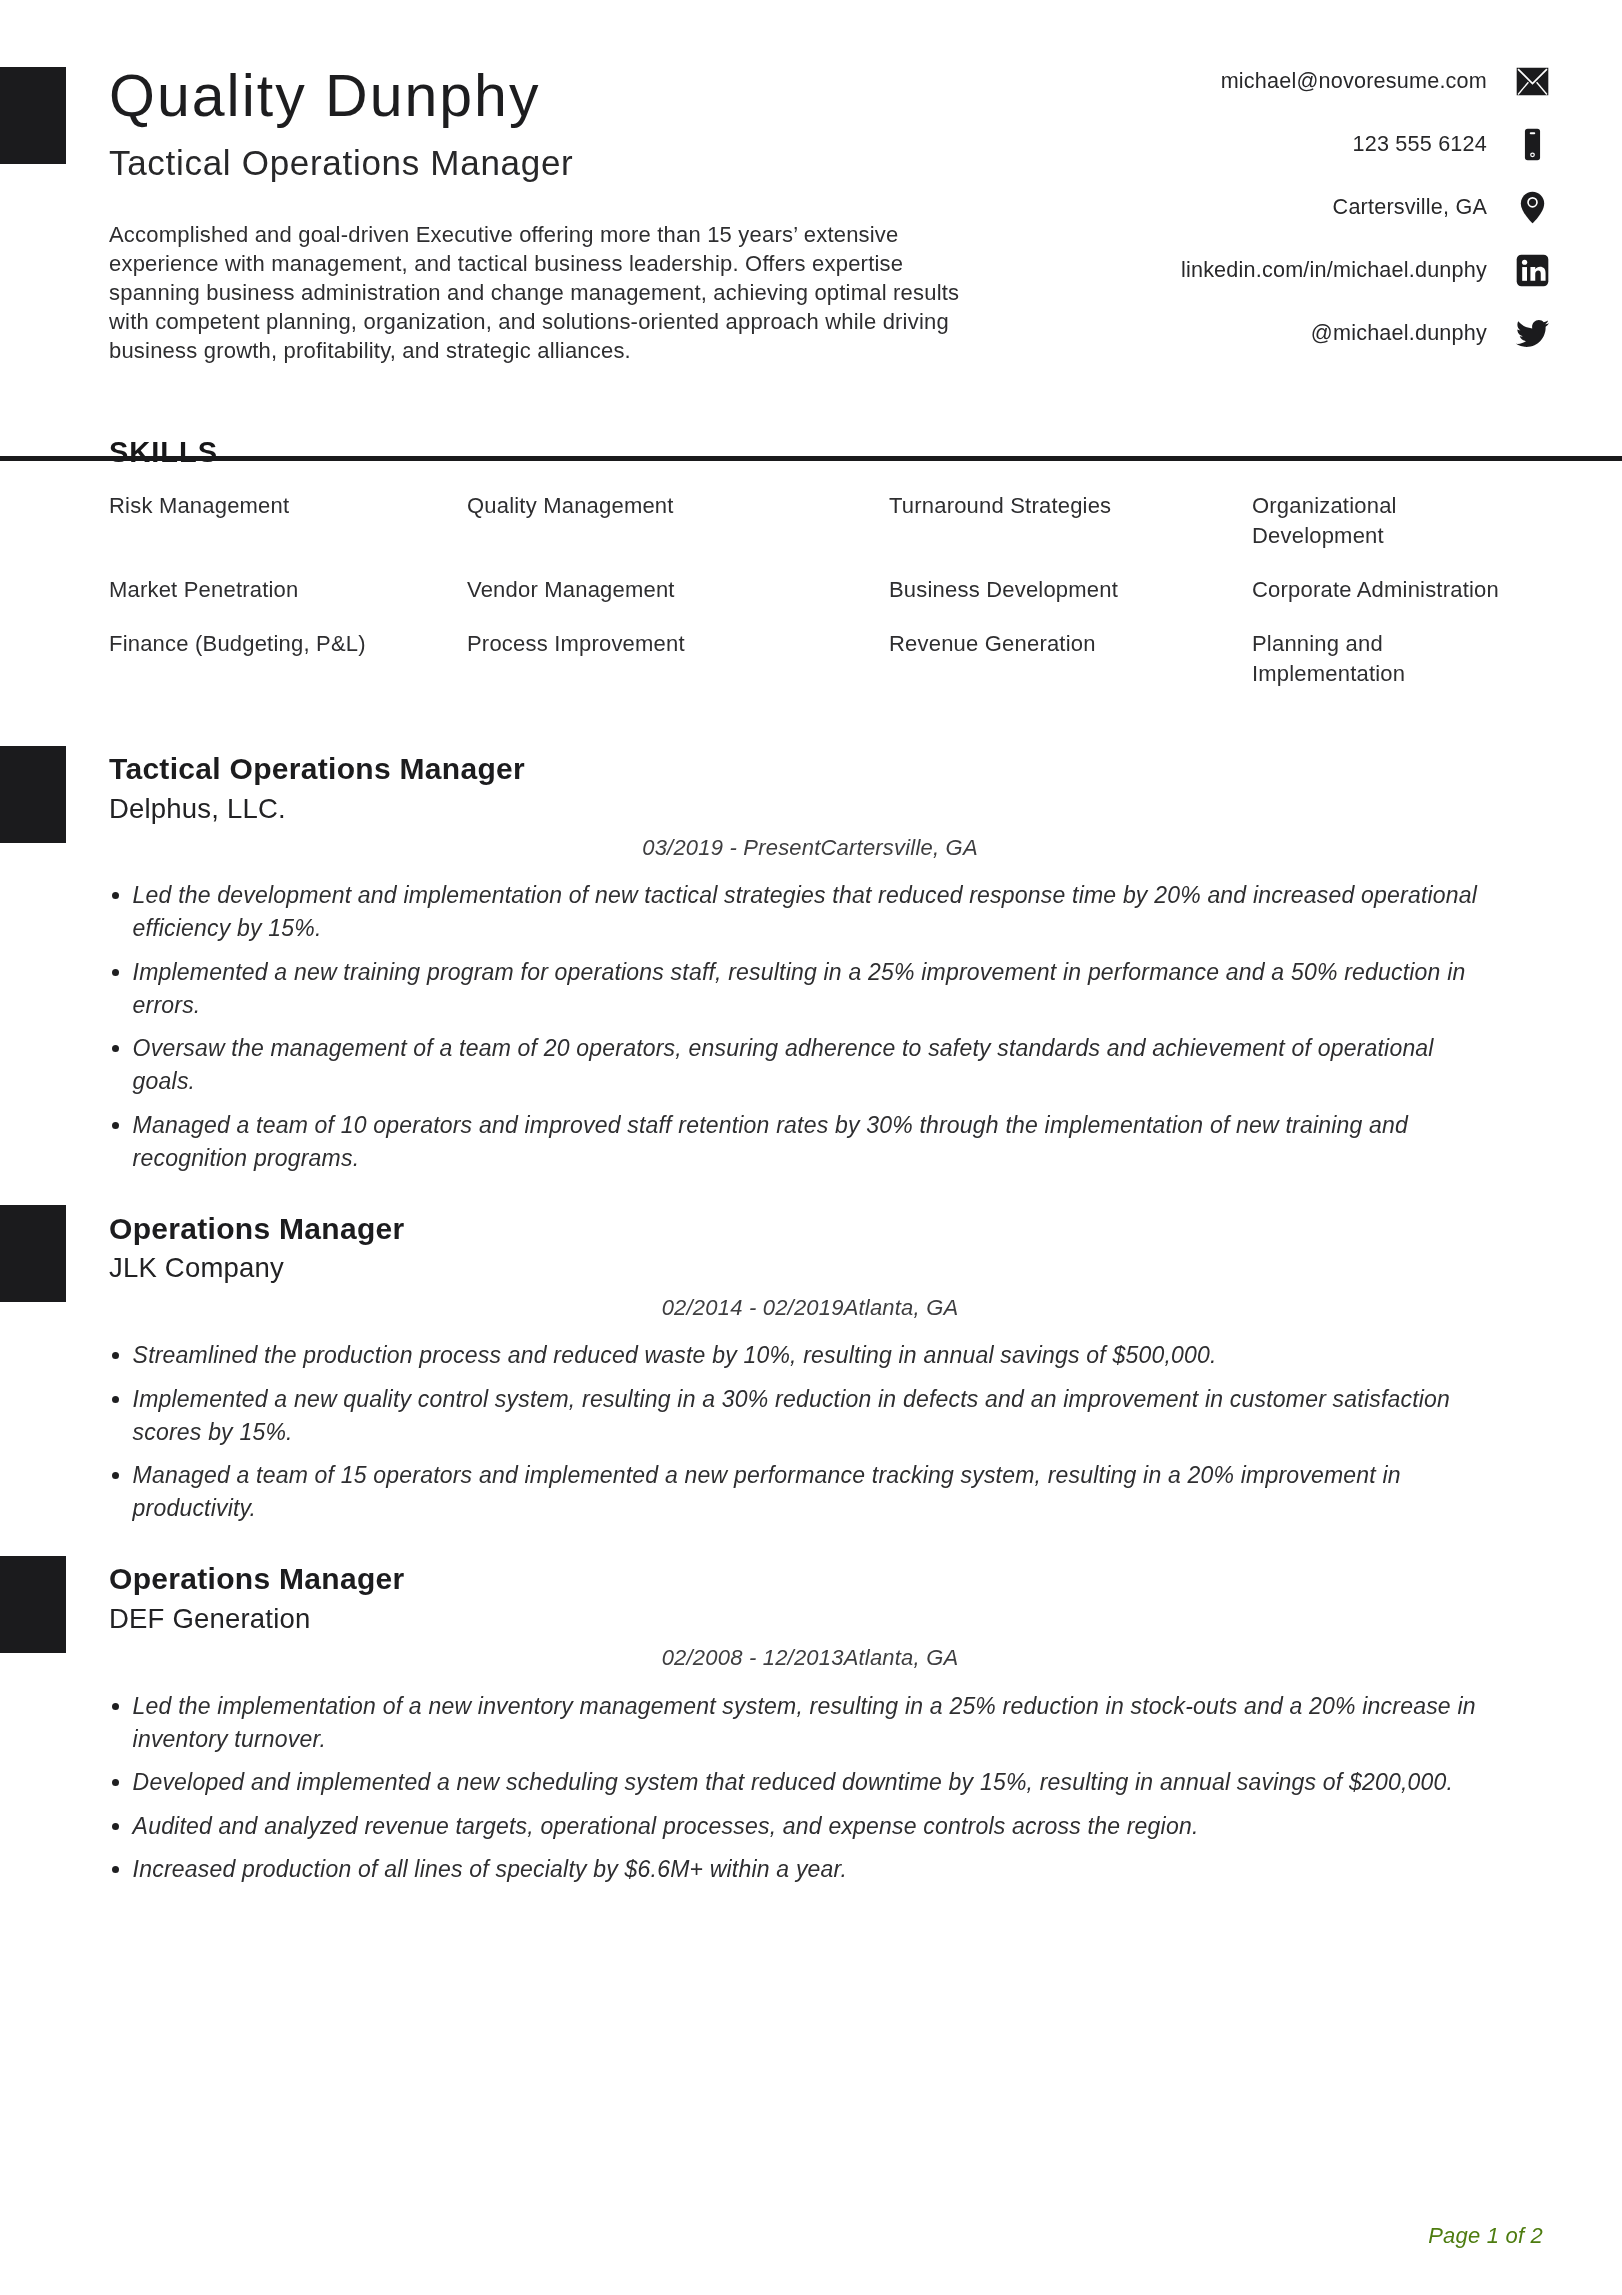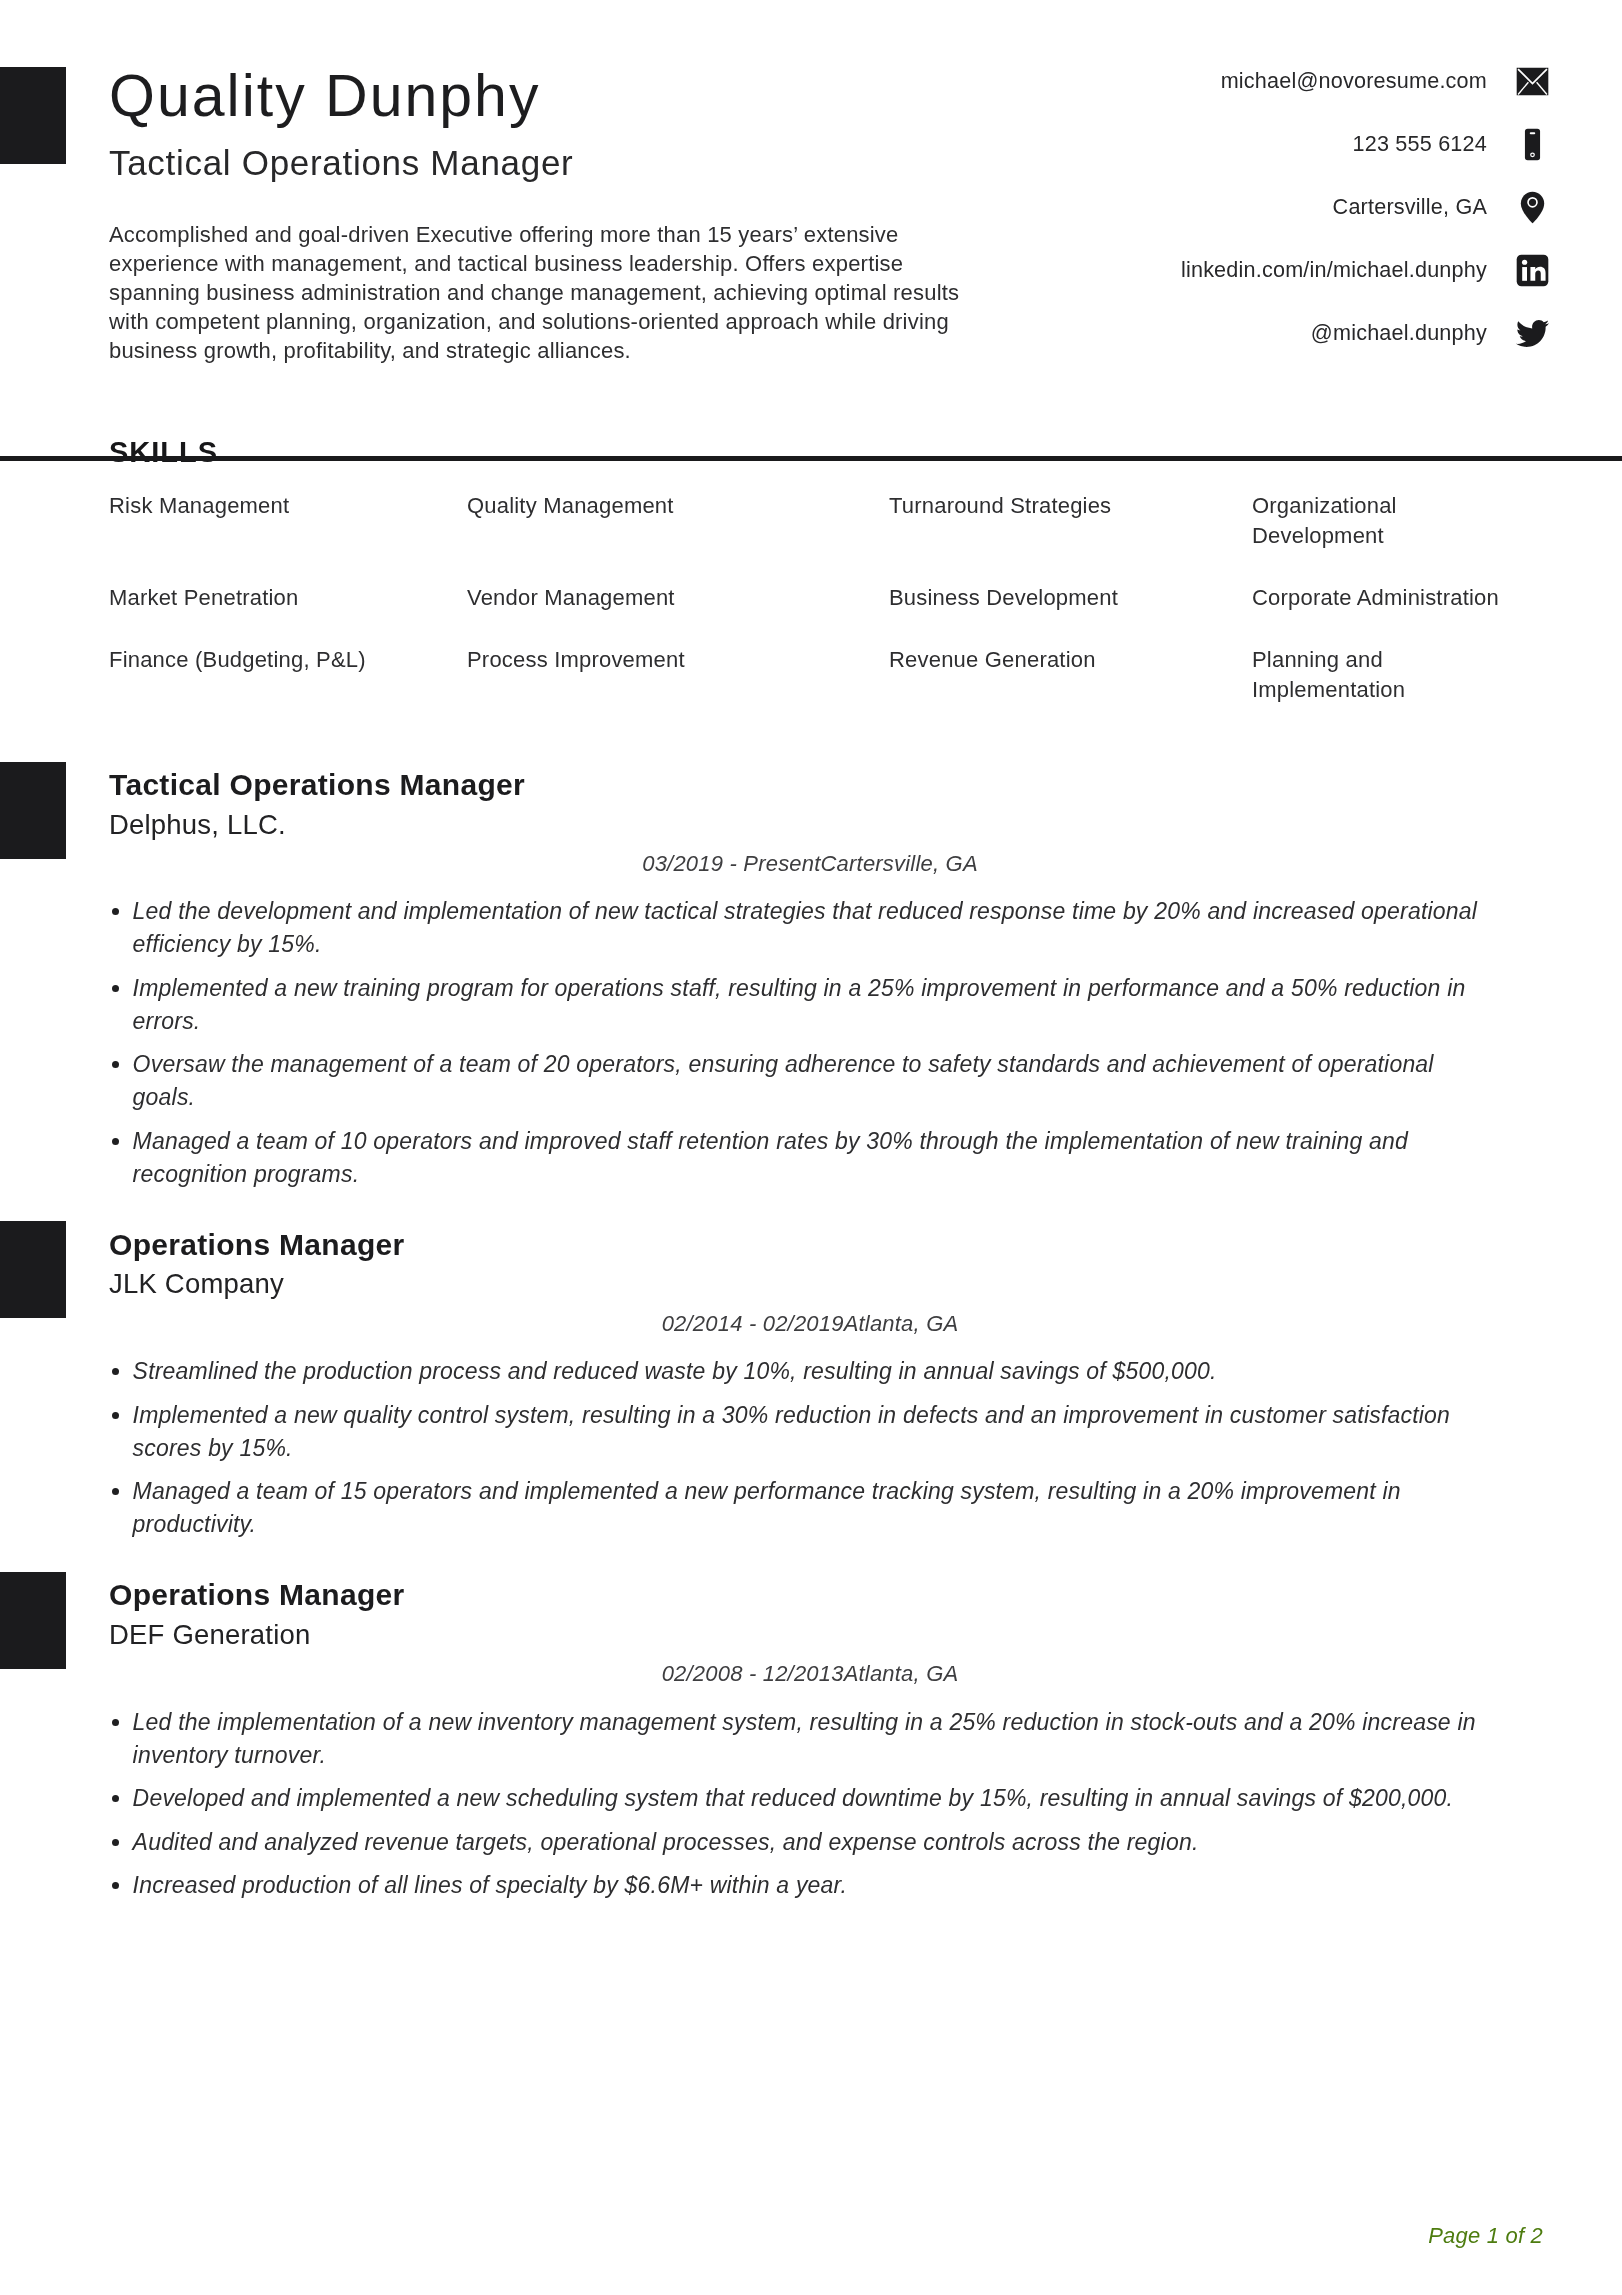--- a/index.html
+++ b/index.html
@@ -49,21 +49,21 @@
   .main{padding:0 111px 0 109px;}
   .section-heading{
     margin:0;
     font-size:29px;font-weight:700;color:#171719;letter-spacing:1px;
   }
   .section-skills{margin-top:71px;}
   .skills-grid{
     margin-top:22px;
     display:grid;
     grid-template-columns:358px 422px 363px 1fr;
-    row-gap:32px;
+    row-gap:24px;
     font-size:22px;line-height:30px;color:#2e2e30;
   }
   .section-work{margin-top:63px;}
   .entry{position:relative;margin-top:15.7px;}
   .entry + .entry{margin-top:37px;}
   .entry::before{
     content:"";position:absolute;left:-109px;top:-6.5px;width:66px;height:97px;background:#1b1b1d;
   }
   .entry-title{margin:0;font-size:30px;font-weight:700;color:#1c1c1e;letter-spacing:0.3px;}
   .entry-company{margin-top:6.5px;font-size:27.5px;font-weight:400;color:#222224;}

